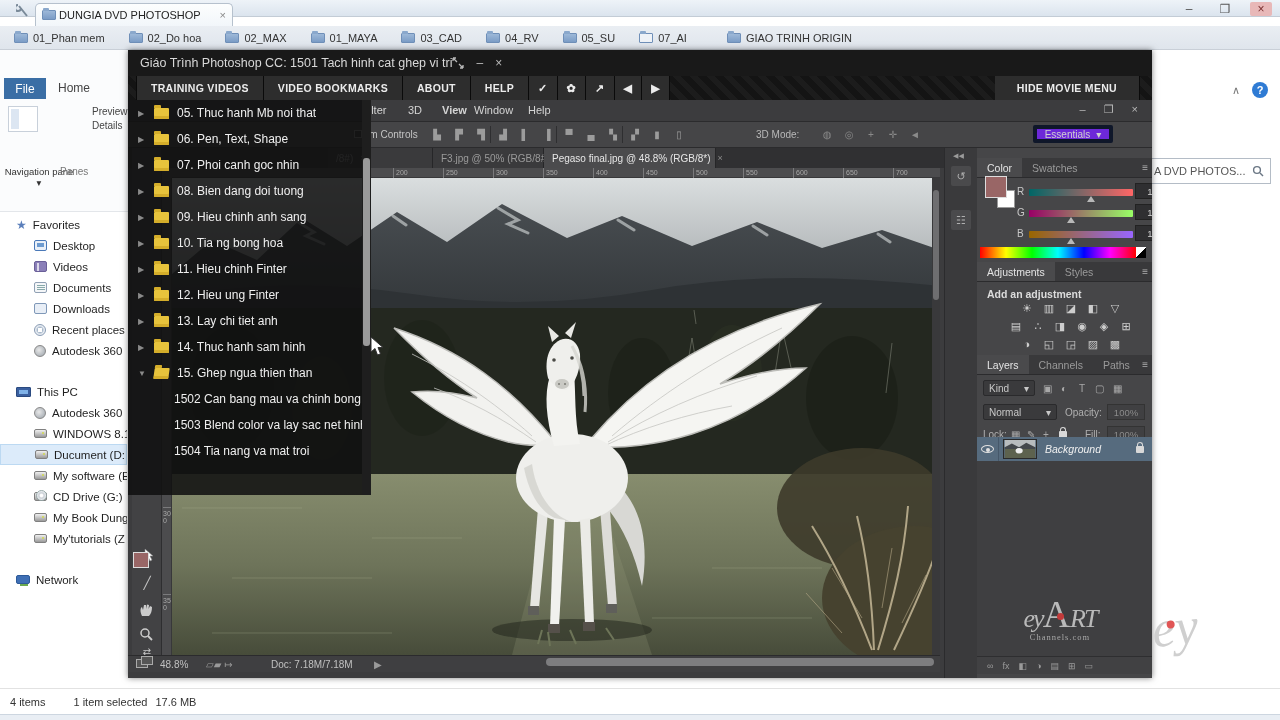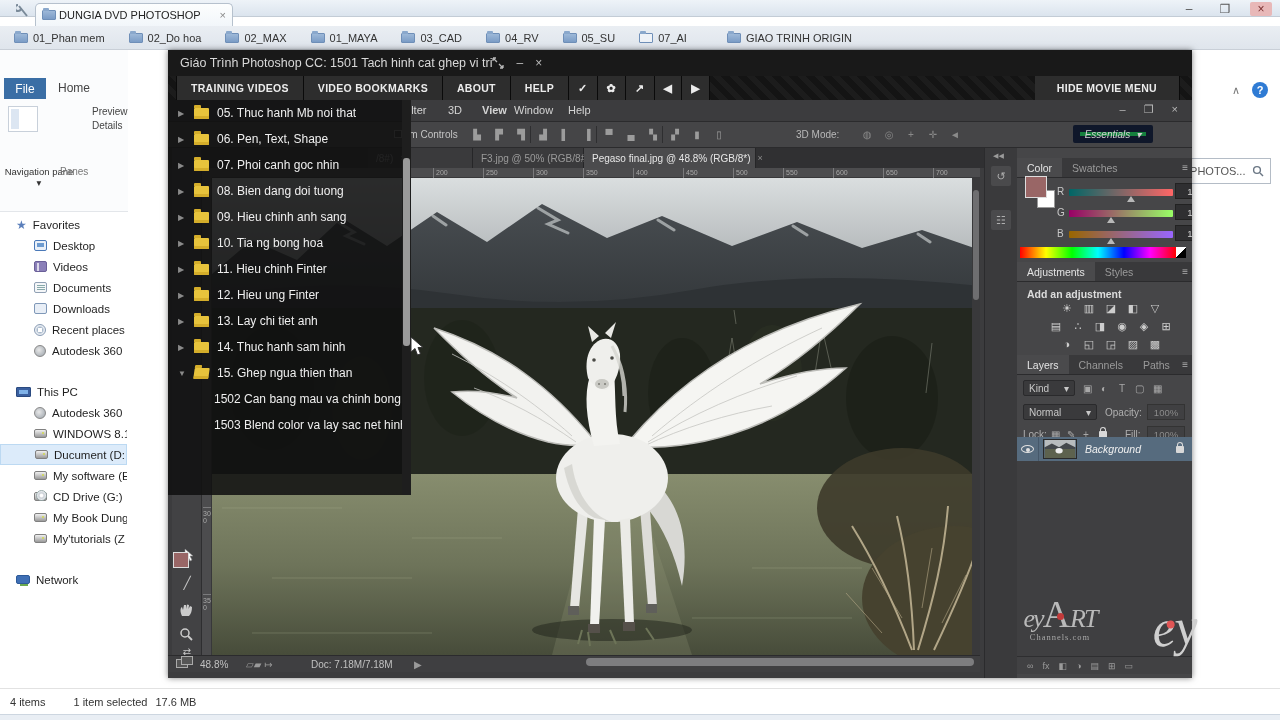--- a/index.html
+++ b/index.html
@@ -57,21 +57,21 @@
   .si-net { background:#3f6fb5; border:1px solid #2d5a99; width:14px; height:9px; } .si-net::after{content:"";position:absolute;left:3px;bottom:-3px;width:8px;height:2px;background:#6aa84f;}
 
   
   #xstatus { left:0; top:688px; width:1280px; height:26px; background:#fff; border-top:1px solid #e2e2e2; display:flex; align-items:center; gap:0; font-size:11px; color:#333; z-index:1; }
   #xstatus span { margin-left:10px; }
   #xstatus .sel-info { margin-left:28px; }
   #xstatus .size-info { margin-left:8px; }
   #bottom-edge { left:0; top:714px; width:1280px; height:6px; background:#e9eef4; border-top:1px solid #cdd6e0; z-index:1; }
 
   
-  #player { left:128px; top:50px; width:1024px; height:628px; background:#181818; z-index:10; box-shadow:0 0 6px rgba(0,0,0,.5);margin-left:40px; }
+  #player { left:128px; top:50px; width:1024px; height:628px; background:#181818; z-index:10; box-shadow:0 0 6px rgba(0,0,0,.5); }
   #p-title { left:0; top:0; width:1024px; height:26px; background:#191919; color:#d8d8d8; font-size:12.5px; display:flex; align-items:center; padding-left:12px; }
   #p-controls { right:8px; top:4px; display:flex; gap:12px; color:#bbb; font-size:12px; align-items:center; }
   #p-menubar { left:0; top:26px; width:1024px; height:24px; background:repeating-linear-gradient(45deg,#141414 0 6px,#1c1c1c 6px 12px); display:flex; align-items:stretch; }
   .pbtn { background:#2d2d2d; border-right:1px solid #0a0a0a; color:#ececec; font-size:10.5px; font-weight:bold; letter-spacing:.3px; display:flex; align-items:center; padding:0 14px; white-space:nowrap; }
   .pbtn.icon { padding:0 9px; font-size:11px; }
   .pbtn.first { border-left:1px solid #0a0a0a; margin-left:8px; }
   #p-right-btns { position:absolute; right:12px; top:0; height:24px; display:flex; }
   
   #playlist { left:0; top:50px; width:243px; height:395px; background:rgba(16,16,16,0.87); z-index:30; color:#efefef; overflow:hidden; }
   .plrow { height:26px; display:flex; align-items:center; gap:8px; padding-left:10px; font-size:12px; white-space:nowrap; }
@@ -90,21 +90,21 @@
   #ps { left:0; top:50px; width:1024px; height:578px; background:#3c3c3e; overflow:hidden; }
   #ps-menubar { left:0; top:0; width:1024px; height:22px; background:#3c3c3e; border-bottom:1px solid #2b2b2d; }
   .ps-menu-item { position:absolute; top:4px; font-size:11px; color:#d4d4d4; }
   #ps-wincontrols { position:absolute; right:14px; top:3px; display:flex; gap:18px; color:#b8b8b8; font-size:11px; }
   #ps-options { left:0; top:22px; width:1024px; height:26px; background:#454547; border-bottom:1px solid #2b2b2d; }
   #opt-label { position:absolute; left:238px; top:7px; font-size:10px; color:#c4c4c4; }
   #opt-check { position:absolute; left:226px; top:8px; width:8px; height:8px; border:1px solid #8a8a8a; background:#333; }
   .opt-ic { position:absolute; top:4px; width:18px; height:17px; color:#9c9c9c; font-size:10px; text-align:center; line-height:17px; }
   .opt-sep { position:absolute; top:4px; width:1px; height:17px; background:#2e2e30; }
   #mode-label { position:absolute; left:628px; top:7px; font-size:10px; color:#b8b8b8; }
-  #workspace { position:absolute; left:905px; top:3px; width:80px; height:18px; background:#15803d; border:7px solid #0f172a; border-radius:2px; font-size:10px; color:#d0d0d0; display:flex; align-items:center; justify-content:center; gap:6px;font-style:italic; }
+  #workspace { position:absolute; left:905px; top:3px; width:80px; height:18px; background:#6d28d9; border:4px solid #0f172a; border-radius:2px; font-size:10px; color:#d0d0d0; display:flex; align-items:center; justify-content:center; gap:6px; }
   #ps-tabbar { left:0; top:48px; width:1024px; height:20px; background:#303032; }
   .doc-tab { position:absolute; top:0; height:20px; background:#3a3a3c; border-right:1px solid #262628; color:#9a9a9a; font-size:10px; display:flex; align-items:center; padding:0 8px; gap:7px; white-space:nowrap; }
   .doc-tab.active { background:#4b4b4d; color:#e6e6e6; }
   .doc-tab .tx { font-size:9px; color:#8a8a8a; }
   #ps-hruler { left:34px; top:68px; width:778px; height:10px; background:#4c4c4e; border-bottom:1px solid #38383a; font-size:7px; color:#a8a8a8; }
   .htick { position:absolute; top:0; border-left:1px solid #7a7a7c; height:10px; padding-left:2px; line-height:10px; }
   #ps-vruler { left:34px; top:78px; width:10px; height:477px; background:#4c4c4e; border-right:1px solid #38383a; }
   .vtick { position:absolute; left:1px; width:8px; font-size:7px; color:#a8a8a8; line-height:7px; word-break:break-all; border-top:1px solid #7a7a7c; padding-top:2px; }
   #ps-corner { left:34px; top:68px; width:10px; height:10px; background:#4c4c4e; }
   
@@ -701,20 +701,21 @@
             <span class="fol"></span>
             <span>14. Thuc hanh sam hinh</span>
           </div>
           <div class="plrow">
             <span class="tri">▼</span>
             <span class="fol open"></span>
             <span>15. Ghep ngua thien than</span>
           </div>
           <div class="plchild">1502 Can bang mau va chinh bong do</div>
           <div class="plchild">1503 Blend color va lay sac net hinh</div>
+          <div class="plchild">1504 Tia nang va mat troi</div>
         </div>
       <div id="pl-scroll">
           <div id="pl-thumb"></div>
         </div>
     </div>
 
     <svg id="cursor" class="abs" width="15" height="21" viewBox="0 0 15 21">
       <path d="M1,1 L1,16 L5,12.5 L7.5,19 L10.5,17.8 L8,11.5 L13,11.5 Z" fill="#fff" stroke="#333" stroke-width="1"></path>
     </svg>
   </div>

